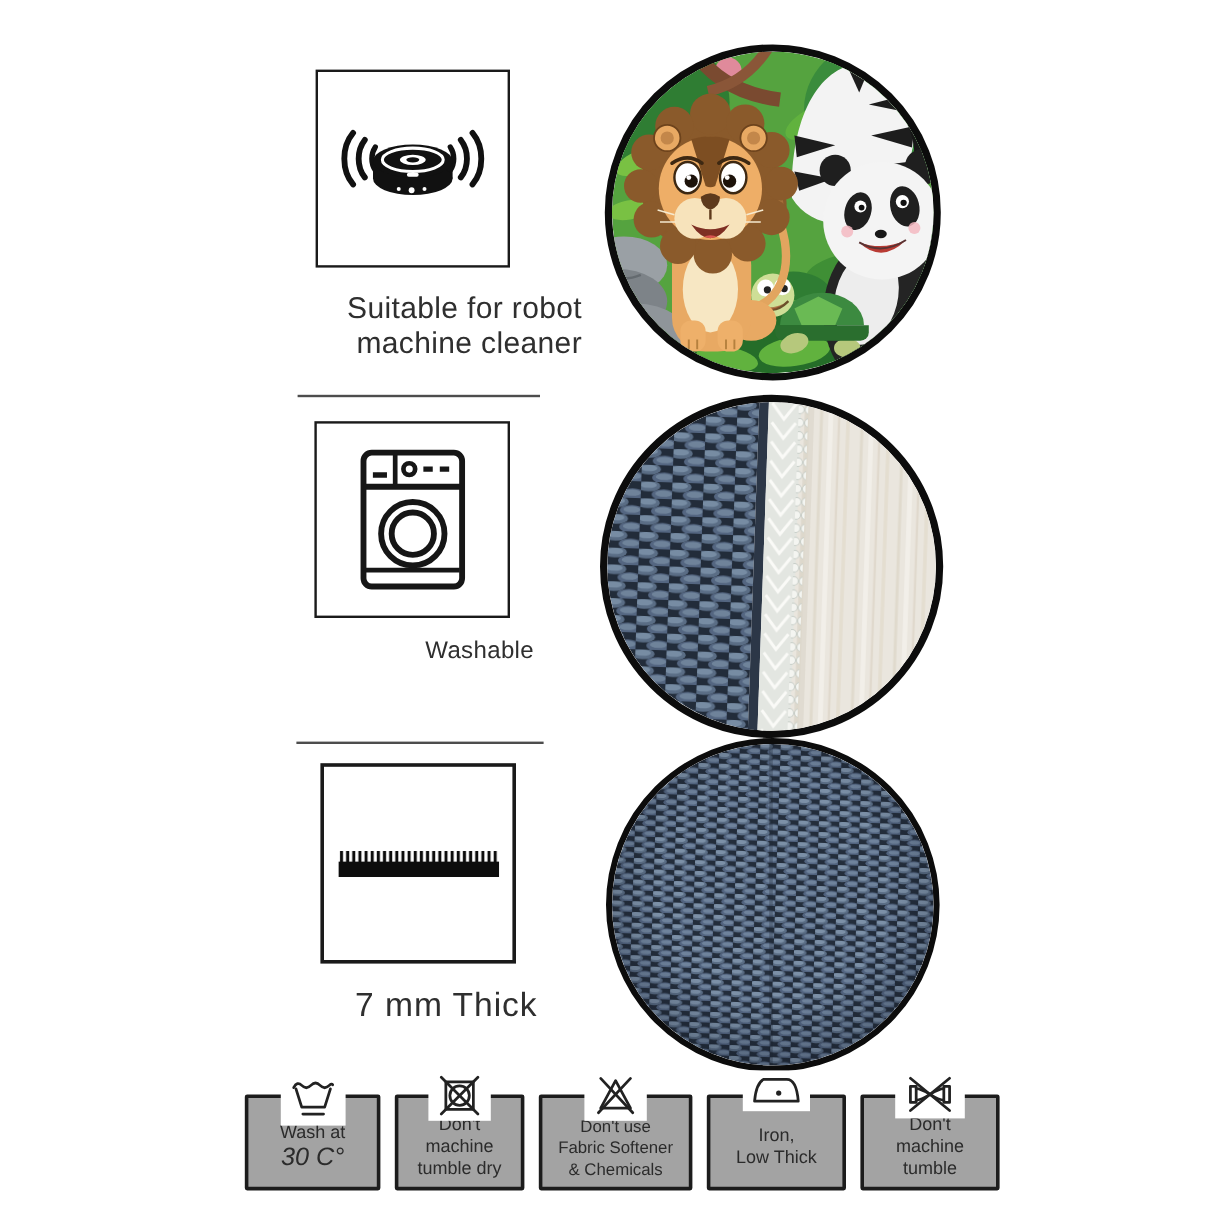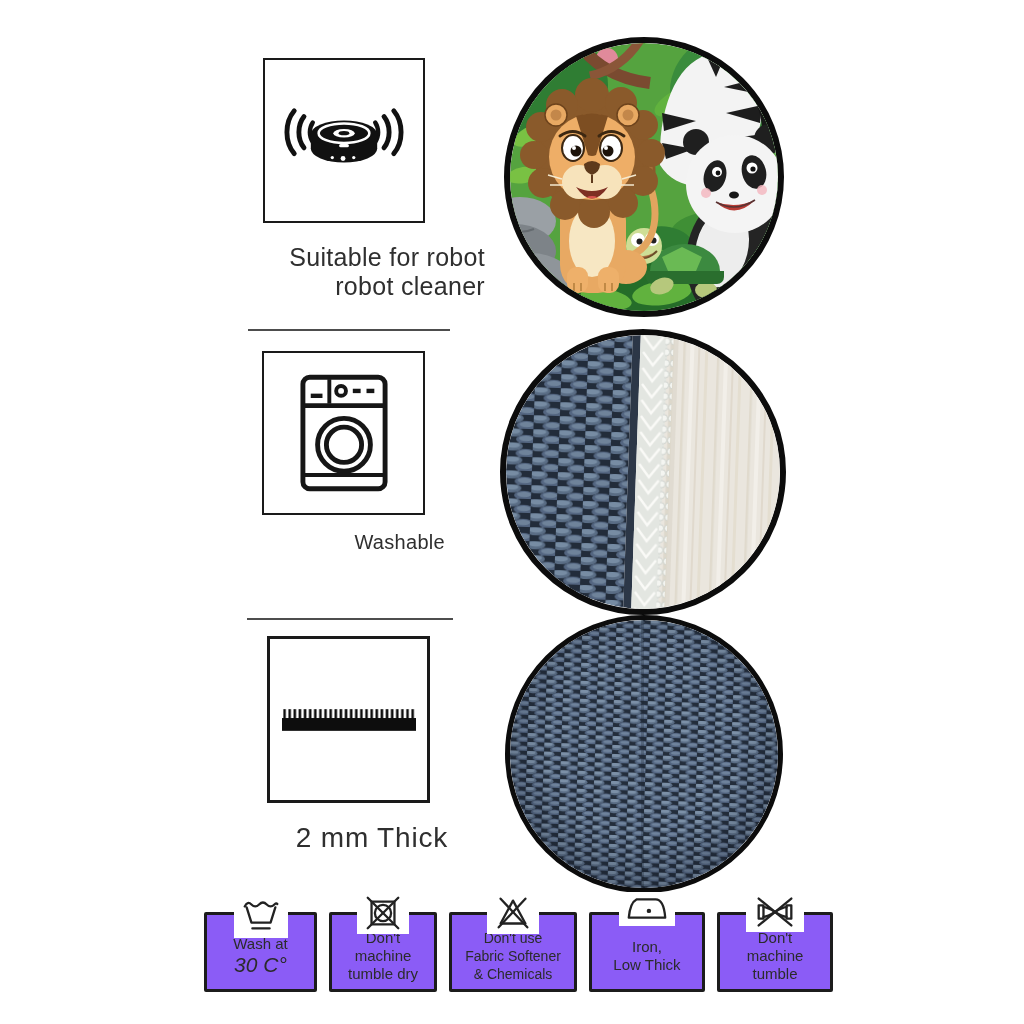--- a/index.html
+++ b/index.html
@@ -24,21 +24,21 @@
 
   
   .photo{position:absolute;border-radius:50%;overflow:hidden;border:6px solid #0c0c0c;background:#fff;}
   #photo1{left:504px;top:37px;width:268px;height:268px;}
   #photo2{left:500px;top:329px;width:274px;height:274px;}
   #photo3{left:505px;top:615px;width:268px;height:268px;border-width:5px;}
   .photo svg{display:block;width:100%;height:100%;}
 
   
   .care-row{position:absolute;left:204px;top:912px;display:flex;gap:12px;}
-  .care-box{position:relative;height:80px;border:3px solid #1c1c1c;border-radius:2px;background:#8b5cf6;
+  .care-box{position:relative;height:80px;border:3px solid #1c1c1c;border-radius:2px;background:#a3a3a3;
             box-sizing:border-box;display:flex;flex-direction:column;align-items:center;justify-content:center;
             padding-top:8px;}
   .cb1{width:113px;}.cb2{width:108px;}.cb3{width:128px;}.cb4{width:116px;}.cb5{width:116px;}
   .care-icon{position:absolute;top:-23px;left:50%;transform:translateX(-50%);
              background:#fff;padding:0 5px;line-height:0;}
   .care-lines{text-align:center;font-size:15px;line-height:18px;color:#2b2b2b;}
   .cb3 .care-lines{font-size:14px;line-height:18px;}
   .care-line--big{font-size:21px;line-height:24px;font-style:italic;}
 
   .icon-stroke{stroke:#222;stroke-width:2.4;fill:none;stroke-linecap:round;stroke-linejoin:round;}
@@ -65,21 +65,21 @@
       <ellipse cx="66" cy="33" rx="11" ry="4.4" fill="#fff"></ellipse>
       <ellipse cx="66" cy="33" rx="5.5" ry="2.2" fill="#111"></ellipse>
       <rect x="61" y="44" width="10" height="3.4" rx="1.6" fill="#fff"></rect>
       <circle cx="54" cy="58" r="1.7" fill="#fff"></circle>
       <circle cx="65" cy="59" r="2.5" fill="#fff"></circle>
       <circle cx="76" cy="58" r="1.7" fill="#fff"></circle>
     </svg>
   </div>
   <div class="flabel" id="flabel1">
     <div>Suitable for robot</div>
-    <div>robot cleaner</div>
+    <div>machine cleaner</div>
   </div>
 
   <div class="divider" id="divider1"></div>
 
   <div class="fbox" id="fbox2">
     <svg width="90" height="120" viewBox="0 0 92 122">
       <g stroke="#161616" fill="none">
         <rect x="4" y="4" width="84" height="114" rx="7" stroke-width="5"></rect>
         <line x1="4" y1="33" x2="88" y2="33" stroke-width="5"></line>
         <line x1="31" y1="6" x2="31" y2="31" stroke-width="4"></line>
@@ -104,21 +104,21 @@
       <defs>
         <pattern id="th-teeth" width="5.2" height="10" patternUnits="userSpaceOnUse">
           <rect x="1.3" width="2.6" height="10" fill="#0d0d0d"></rect>
         </pattern>
       </defs>
       <rect x="1" y="0" width="134" height="10" fill="url(#th-teeth)"></rect>
       <rect x="0" y="9" width="136" height="13" fill="#0d0d0d"></rect>
     </svg>
   </div>
   <div class="flabel" id="flabel3">
-    <div>2 mm Thick</div>
+    <div>7 mm Thick</div>
   </div>
 
   <div class="photo" id="photo1">
     <svg viewBox="0 0 268 268">
       <defs>
         <clipPath id="an-clip">
             <circle cx="134" cy="134" r="134"></circle>
           </clipPath>
         <clipPath id="an-mouth">
             <path d="M66,144 Q82,167 98,144 Q82,152 66,144 Z"></path>

